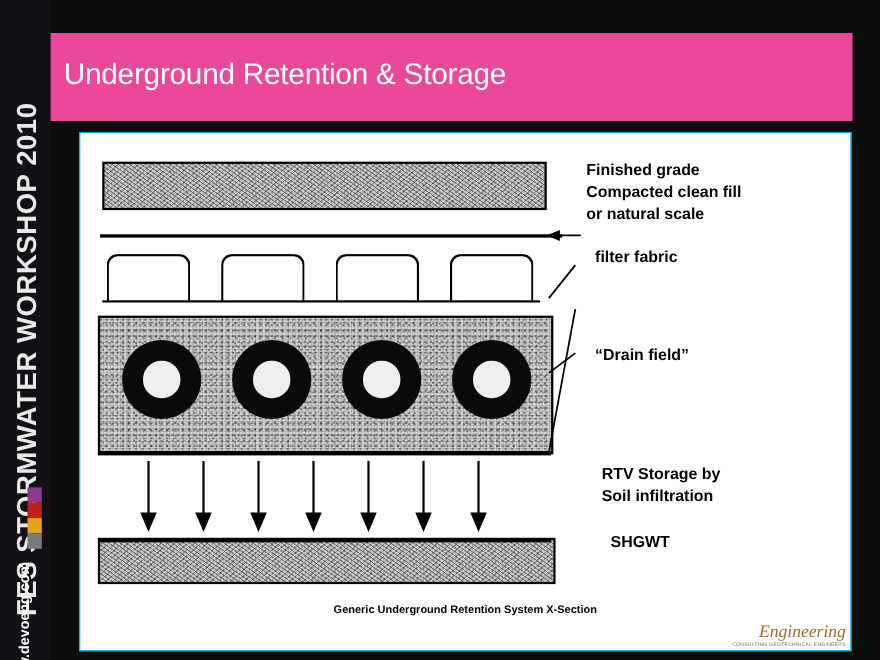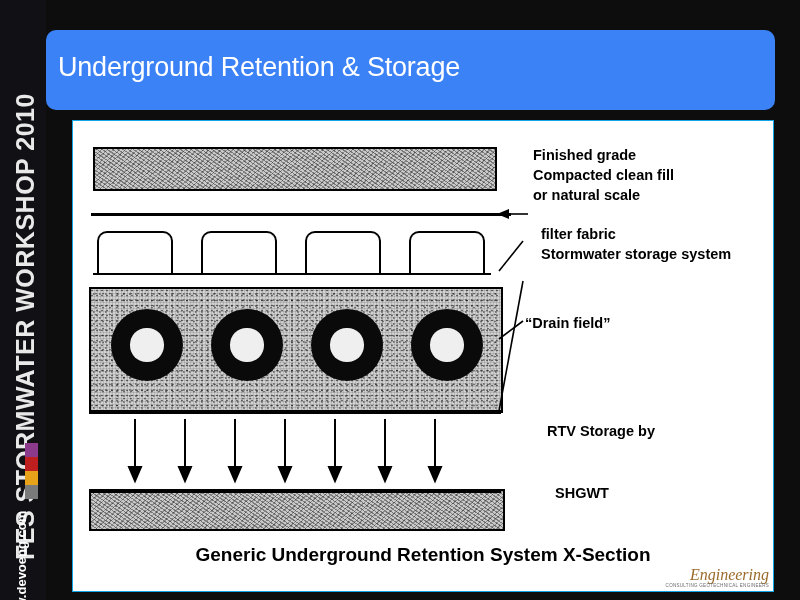--- a/index.html
+++ b/index.html
@@ -71,22 +71,21 @@
   #sw3 { top: 471px; background: #e8a21a; }
   #sw4 { top: 485px; background: #7a7a7a; }
 
   
   #title-bar {
     position: absolute;
     left: 46px;
     top: 30px;
     width: 729px;
     height: 80px;
-    background: #3b82f6;
-    border-radius: 10px;
+    background: #ec4899;
   }
   #slide-title {
     position: absolute;
     left: 12px;
     top: 22px;
     color: #ffffff;
     font-family: "Liberation Sans", sans-serif;
     font-size: 27px;
     letter-spacing: -0.2px;
     white-space: nowrap;
@@ -161,21 +160,21 @@
     height: 46%;
     border-radius: 50%;
     background: #efefef;
   }
   .caption {
     position: absolute;
     width: 100%;
     text-align: center;
     font-family: "Liberation Sans", sans-serif;
     font-weight: bold;
-    font-size: 19px;
+    font-size: 10px;
     color: #000;
     line-height: 20px;
   }
   #logo {
     position: absolute;
     right: 4px;
     bottom: 2px;
     text-align: right;
     line-height: 1.05;
   }
@@ -267,25 +266,25 @@
       <g fill="#000">
         <polygon points="436,88 436,98 424,93"></polygon>
       </g>
     </svg>
 
     <div class="lbl" style="left:460px; top:24px;">Finished grade</div>
     <div class="lbl" style="left:460px; top:44px;">Compacted clean fill</div>
     <div class="lbl" style="left:460px; top:64px;">or natural scale</div>
 
     <div class="lbl" style="left:468px; top:103px;">filter fabric</div>
-    <div class="lbl" style="left:468px; top:123px;">Stormwater storage system</div>
-
-    <div class="lbl" style="left:452px; top:192px;text-align:right;">“Drain field”</div>
+
+    <div class="lbl" style="left:468px; top:192px;text-align:right;">“Drain field”</div>
 
     <div class="lbl" style="left:474px; top:300px;">RTV Storage by</div>
+    <div class="lbl" style="left:474px; top:320px;">Soil infiltration</div>
 
     <div class="lbl" style="left:482px; top:362px;">SHGWT</div>
 
     <div class="band" style="left:16px; top:368px; width:412px; height:38px;"></div>
     <div class="fabric-line" style="left:16px; top:368px; width:412px; border-top-width:4px;"></div>
 
     <div class="caption" style="left:0; top:424px;">Generic Underground Retention System X-Section</div>
 
     <div id="logo">
       <div id="logo-script">Engineering</div>

